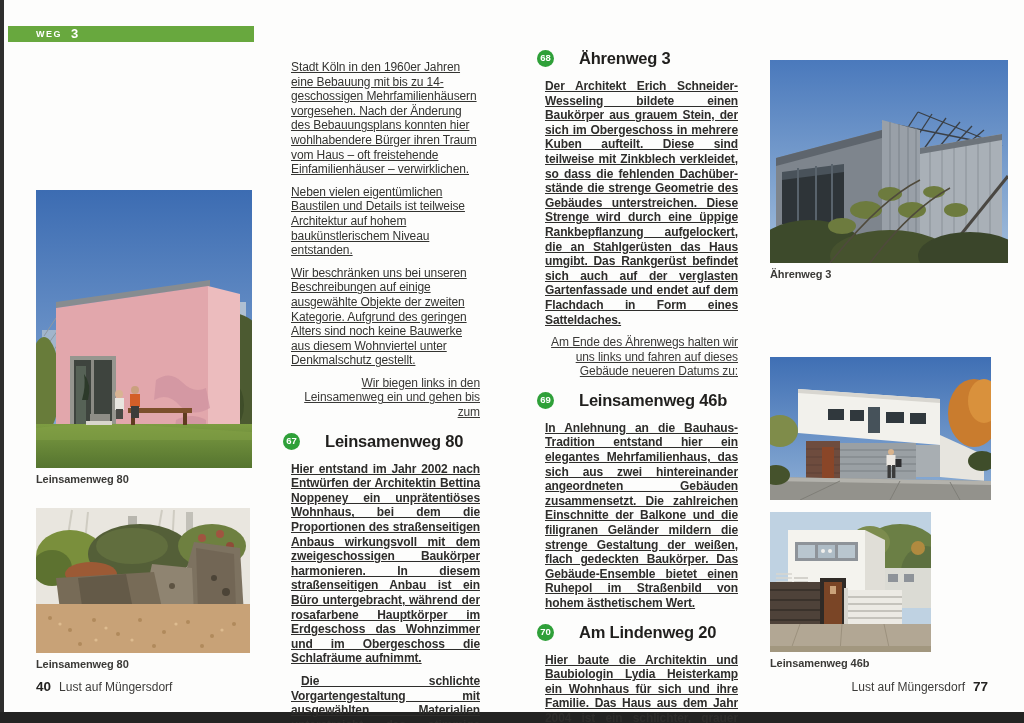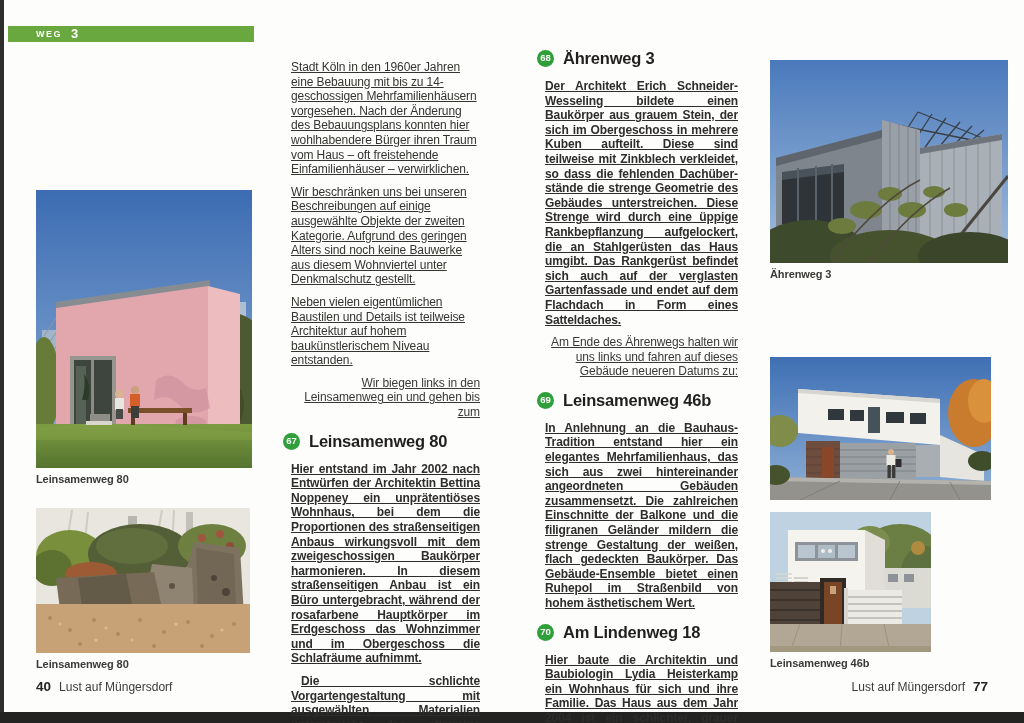--- a/index.html
+++ b/index.html
@@ -21,21 +21,21 @@
 
   
   .col{position:absolute;font-size:12px;line-height:14.6px;letter-spacing:-0.1px;}
   .col-left{left:283px;top:52px;width:205px;}
   .col-right{left:537px;top:50px;width:209px;}
   .col p{margin:8px;text-decoration:underline;}
   .intro{text-align:left;}
   .entry-text{text-align:justify;font-weight:700;color:#2e2d2b;}
   .entry-text.indent{text-indent:10px;}
   .note{margin:15px 0 0 11px;text-align:right;color:#3a3937;}
-  .entry-head{display:flex;align-items:center;margin:13px 0 12px 0;}
+  .entry-head{display:flex;align-items:center;margin:13px 0 12px 0;gap:16px;}
   .badge{
     width:17px;height:17px;border-radius:50%;background:#2fa039;color:#ffffff;
     font-size:9.5px;font-weight:700;display:flex;align-items:center;justify-content:center;
     flex:0 0 17px;
   }
   .entry-title{font-size:16.5px;font-weight:700;color:#201f1d;margin:0 0 0 9px;letter-spacing:-0.2px;}
 
   
   figure{position:absolute;margin:0;}
   figure svg{display:block;}
@@ -154,22 +154,22 @@
         <circle cx="140" cy="116" r="1.6"></circle>
           <circle cx="186" cy="122" r="1.6"></circle>
           <circle cx="60" cy="132" r="1.6"></circle>
       </g>
     </svg>
     <figcaption>Leinsamenweg 80</figcaption>
   </figure>
 
   <div class="col col-left">
     <p class="intro">Stadt Köln in den 1960er Jahren eine Bebauung mit bis zu 14-geschossigen Mehrfamilienhäusern vorgesehen. Nach der Änderung des Bebauungsplans konnten hier wohlhabendere Bürger ihren Traum vom Haus – oft freistehende Einfamilienhäuser – verwirklichen.</p>
+    <p class="intro">Neben vielen eigentümlichen Baustilen und Details ist teilweise Architektur auf hohem baukünstlerischem Niveau entstanden.</p>
     <p class="intro">Wir beschränken uns bei unseren Beschreibungen auf einige ausgewählte Objekte der zweiten Kategorie. Aufgrund des geringen Alters sind noch keine Bauwerke aus diesem Wohnviertel unter Denkmalschutz gestellt.</p>
-    <p class="intro">Neben vielen eigentümlichen Baustilen und Details ist teilweise Architektur auf hohem baukünstlerischem Niveau entstanden.</p>
     <p class="note">Wir biegen links in den Leinsamenweg ein und gehen bis zum</p>
     <div class="entry-head">
       <span class="badge">67</span>
       <h2 class="entry-title">Leinsamenweg 80</h2>
     </div>
     <p class="entry-text">Hier entstand im Jahr 2002 nach Entwürfen der Architektin Bettina Noppeney ein unprä­tentiöses Wohnhaus, bei dem die Proportio­nen des straßenseitigen Anbaus wirkungs­voll mit dem zweigeschossigen Baukörper harmonieren. In diesem straßenseitigen Anbau ist ein Büro untergebracht, während der rosafarbene Hauptkörper im Erdge­schoss das Wohnzimmer und im Oberge­schoss die Schlafräume aufnimmt.</p>
     <p class="entry-text indent">Die schlichte Vorgartengestaltung mit ausgewählten Materialien unterstreicht das stimmige Gesamtbild des Gebäudes.</p>
   </div>
 
   <div class="col col-right">
@@ -179,21 +179,21 @@
     </div>
     <p class="entry-text">Der Architekt Erich Schneider-Wesseling bil­dete einen Baukörper aus grauem Stein, der sich im Obergeschoss in mehrere Kuben aufteilt. Diese sind teilweise mit Zinkblech verkleidet, so dass die fehlenden Dachüber­stände die strenge Geometrie des Gebäudes unterstreichen. Diese Strenge wird durch eine üppige Rankbepflanzung aufgelockert, die an Stahlgerüsten das Haus umgibt. Das Rankgerüst befindet sich auch auf der ver­glasten Gartenfassade und endet auf dem Flachdach in Form eines Satteldaches.</p>
     <p class="note">Am Ende des Ährenwegs halten wir uns links und fahren auf dieses Gebäude neueren Datums zu:</p>
     <div class="entry-head">
       <span class="badge">69</span>
       <h2 class="entry-title">Leinsamenweg 46b</h2>
     </div>
     <p class="entry-text">In Anlehnung an die Bauhaus-Tradition ent­stand hier ein elegantes Mehrfamilienhaus, das sich aus zwei hintereinander angeord­neten Gebäuden zusammensetzt. Die zahl­reichen Einschnitte der Balkone und die fili­granen Geländer mildern die strenge Gestaltung der weißen, flach gedeckten Baukörper. Das Gebäude-Ensemble bietet einen Ruhepol im Straßenbild von hohem ästhetischem Wert.</p>
     <div class="entry-head">
       <span class="badge">70</span>
-      <h2 class="entry-title">Am Lindenweg 18</h2>
+      <h2 class="entry-title">Am Lindenweg 20</h2>
     </div>
     <p class="entry-text">Hier baute die Architektin und Baubiologin Lydia Heisterkamp ein Wohnhaus für sich und ihre Familie. Das Haus aus dem Jahr 2004 ist ein schlichter, grauer Kubus, der</p>
   </div>
 
   <figure style="left:770px;top:60px;width:238px;">
     <svg width="238" height="203" viewBox="0 0 238 203">
       <defs>
         <linearGradient id="sky3" x1="0" y1="0" x2="0" y2="1">
           <stop offset="0" stop-color="#4a79bc"></stop>
             <stop offset="1" stop-color="#a3bfdc"></stop>

